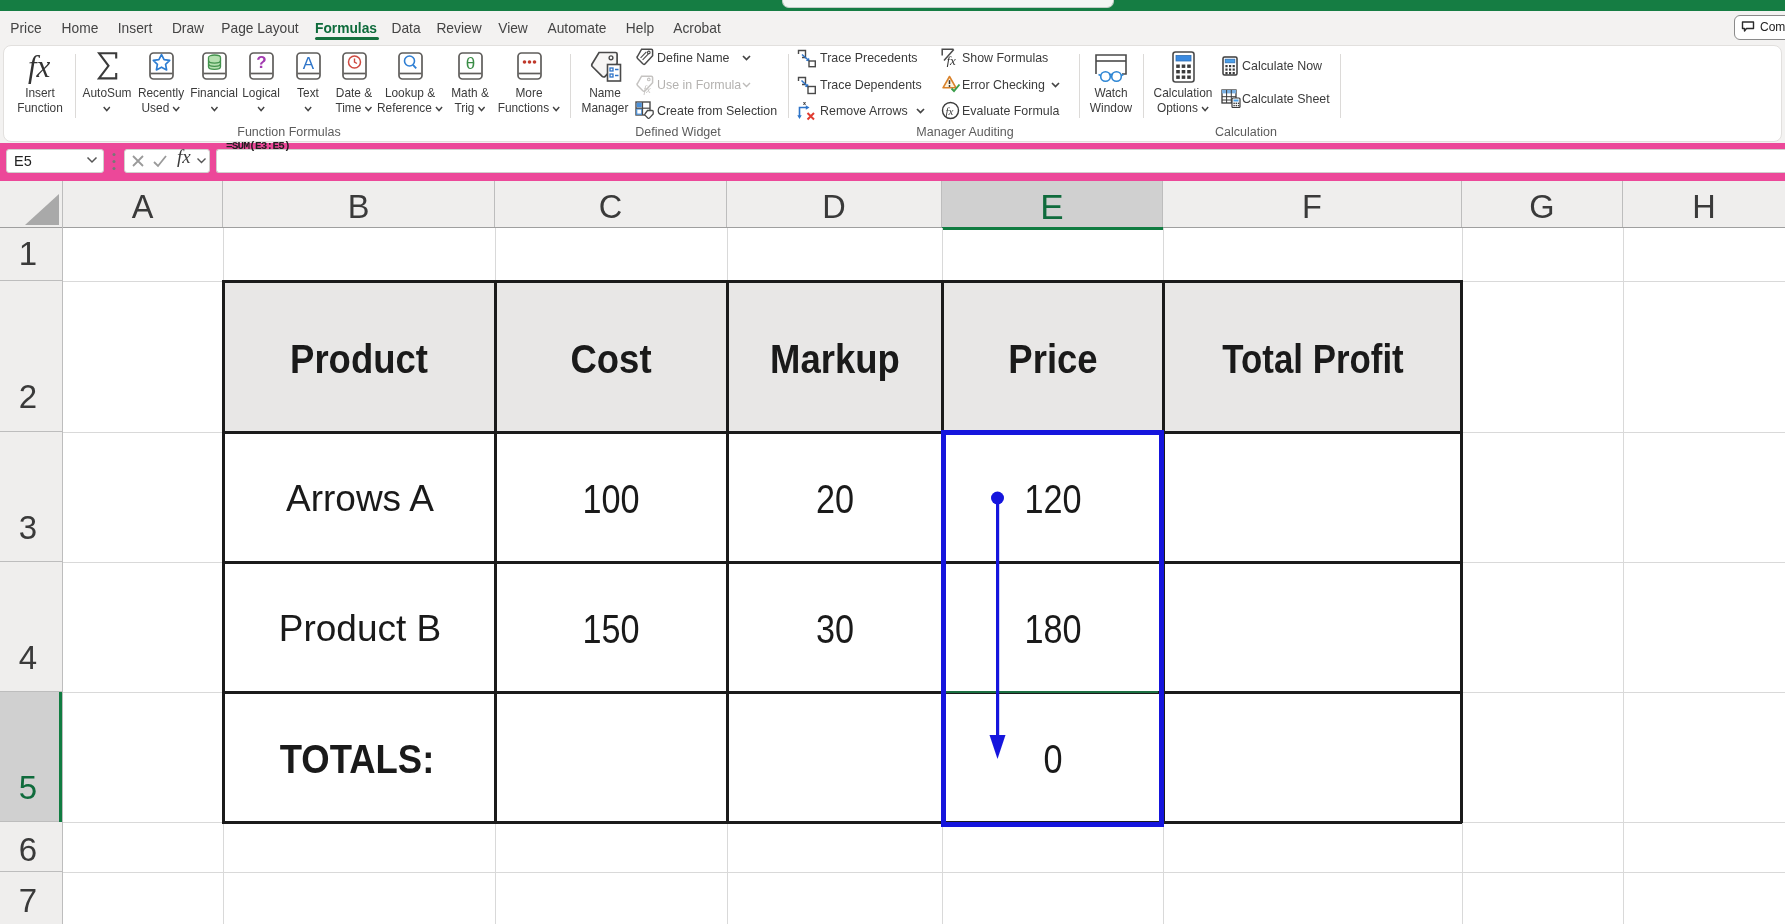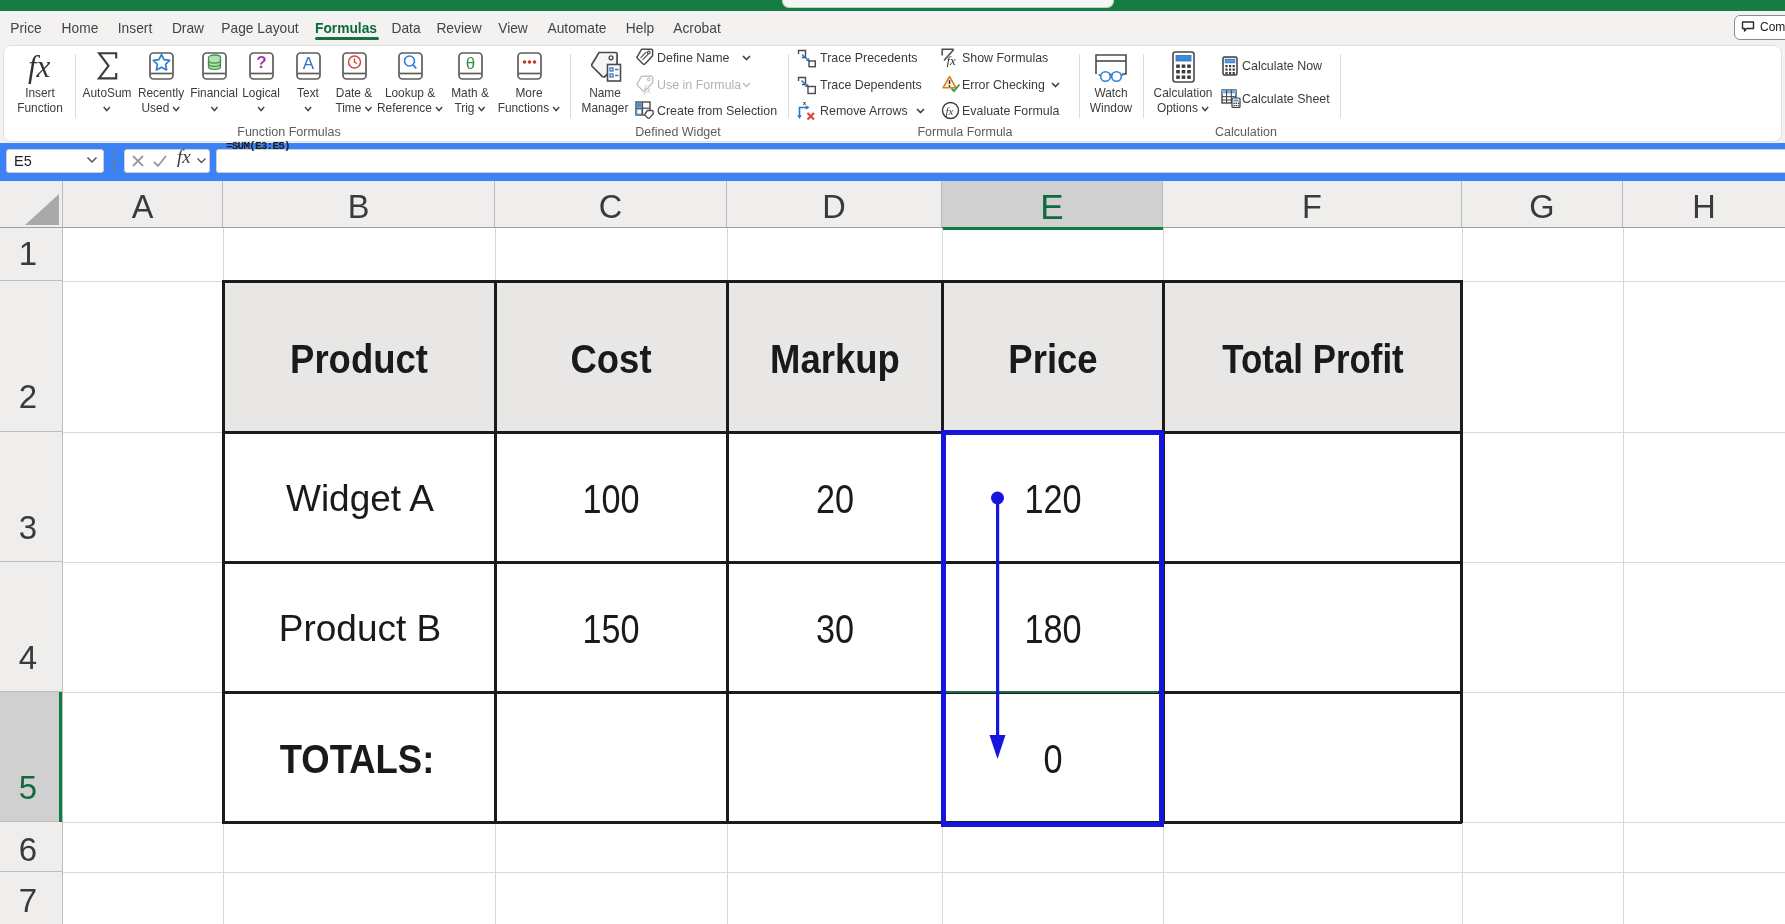--- a/index.html
+++ b/index.html
@@ -17,21 +17,21 @@
   #commentsbtn { left:1734px; top:15px; width:90px; height:25px; background:#fff; border:1px solid #8a8a8a; border-radius:6px; font-size:12px; color:#222; line-height:23px; padding-left:6px; }
   
   #ribbon { left:3px; top:45px; width:1779px; height:97px; background:#fff; border:1px solid #e2e0de; border-radius:8px; }
   .gsep { position:absolute; top:7px; width:1px; height:112px; background:#dcdad8; }
   .glabel { position:absolute; top:80px; transform:translateX(-50%); font-size:12.5px; color:#5c5c5c; white-space:nowrap; }
   .rlabel { position:absolute; transform:translateX(-50%) scaleX(0.88); font-size:13.5px; color:#3b3b3b; white-space:nowrap; text-align:center; line-height:15px; }
   .rsmall { position:absolute; font-size:13.5px; color:#3b3b3b; white-space:nowrap; transform-origin:left center; transform:scaleX(0.92); }
   .gray { color:#b4b2b0; }
   .chev { position:absolute; }
   
-  #fbar { left:0; top:143px; width:1785px; height:47px; background:#3b82f6; border-bottom:1px solid #d8d6d4; }
+  #fbar { left:0; top:143px; width:1785px; height:47px; background:#ec4899; border-bottom:1px solid #d8d6d4; }
   #namebox { left:6px; top:6px; width:98px; height:24px; background:#fff; border:1px solid #d1cfcd; border-radius:3px; font-size:14.5px; color:#222; padding-left:7px; line-height:22px; }
   #fxbox { left:124px; top:6px; width:86px; height:24px; background:#fff; border:1px solid #d1cfcd; border-radius:3px; }
   #finput { left:216px; top:6px; width:1569px; height:24px; background:#fff; border:1px solid #d1cfcd; border-radius:3px 0 0 3px; border-right:none; }
   #ftext { left:226px; top:134px; font-family:"Liberation Mono", monospace; font-size:11px; letter-spacing:-0.8px; color:#1f1f1f; line-height:24px;font-weight:bold; }
   
   #gridwrap { left:0; top:181px; width:1785px; height:743px; background:#fff; }
   .colhead { position:absolute; top:0; height:47px; background:#efeeed; color:#3a3a3a; font-size:32.5px; display:flex; align-items:center; justify-content:center; border-right:1px solid #bdbdbd; padding-top:5px; }
   .rowhead { position:absolute; left:0; width:62px; background:#efeeed; color:#3a3a3a; font-size:31px; border-bottom:1px solid #bdbdbd; }
   .rownum { position:absolute; width:56px; text-align:center; transform:translateY(-50%); left:0; font-size:33px; color:#3a3a3a; line-height:33px; }
   .gvl { position:absolute; width:1px; background:#d9d9d9; }
@@ -67,21 +67,21 @@
   <div class="abs" id="ribbon"></div>
   <div class="abs" id="ribboncontent" style="left:0;top:45px;width:1785px;height:97px;">
     <div class="gsep" style="left:75px;top:9px;height:64px;"></div>
     <div class="gsep" style="left:570px;top:9px;height:64px;"></div>
     <div class="gsep" style="left:788px;top:9px;height:64px;"></div>
     <div class="gsep" style="left:1079px;top:9px;height:64px;"></div>
     <div class="gsep" style="left:1143px;top:9px;height:64px;"></div>
     <div class="gsep" style="left:1340px;top:9px;height:64px;"></div>
     <div class="glabel" style="left:289px;">Function Formulas</div>
     <div class="glabel" style="left:678px;">Defined Widget</div>
-    <div class="glabel" style="left:965px;">Formula Formula</div>
+    <div class="glabel" style="left:965px;">Manager Auditing</div>
     <div class="glabel" style="left:1246px;">Calculation</div>
 
     <div class="abs" style="left:28px;top:4px;width:60px;height:40px;font-family:'Liberation Serif',serif;font-style:italic;font-size:31px;color:#333;">fx</div>
     <div class="rlabel" style="left:40px;top:40px;">Insert<br>Function</div>
 
     <svg class="abs" style="left:97px;top:7px;" width="21" height="28" viewBox="0 0 21 28">
       <path d="M19.2 6.5 L19.2 1.2 L2 1.2 L11.5 13.8 L2 26.4 L19.2 26.4 L19.2 21.1" fill="none" stroke="#3b3b3b" stroke-width="2.1"></path>
     </svg>
     <div class="rlabel" style="left:107px;top:40px;">AutoSum<br><svg width="9" height="6">
         <path d="M1 1 L4.5 4.5 L8 1" stroke="#444" stroke-width="1.7" fill="none"></path>
@@ -414,21 +414,21 @@
     <div class="tline" style="left:222px;top:380px;width:1240px;height:2.5px;"></div>
     <div class="tline" style="left:222px;top:510px;width:1240px;height:2.5px;"></div>
     <div class="tline" style="left:222px;top:640px;width:1240px;height:2.5px;"></div>
 
     <div class="htext" style="left:359px;top:178px;">Product</div>
     <div class="htext" style="left:611px;top:178px;">Cost</div>
     <div class="htext" style="left:835px;top:178px;">Markup</div>
     <div class="htext" style="left:1053px;top:178px;">Price</div>
     <div class="htext" style="left:1313px;top:178px;transform:translate(-50%,-50%) scaleX(0.85);">Total Profit</div>
 
-    <div class="celltext" style="left:360px;top:318px;">Widget A</div>
+    <div class="celltext" style="left:360px;top:318px;">Arrows A</div>
     <div class="celltext" style="left:611px;top:318px;font-size:40px;transform:translate(-50%,-50%) scaleX(0.855);">100</div>
     <div class="celltext" style="left:835px;top:318px;font-size:40px;transform:translate(-50%,-50%) scaleX(0.855);">20</div>
     <div class="celltext" style="left:1053px;top:318px;font-size:40px;transform:translate(-50%,-50%) scaleX(0.855);">120</div>
     <div class="celltext" style="left:360px;top:448px;">Product B</div>
     <div class="celltext" style="left:611px;top:448px;font-size:40px;transform:translate(-50%,-50%) scaleX(0.855);">150</div>
     <div class="celltext" style="left:835px;top:448px;font-size:40px;transform:translate(-50%,-50%) scaleX(0.855);">30</div>
     <div class="celltext" style="left:1053px;top:448px;font-size:40px;transform:translate(-50%,-50%) scaleX(0.855);">180</div>
     <div class="celltext" style="left:357px;top:578px;font-size:41px;font-weight:bold;transform:translate(-50%,-50%) scaleX(0.89);">TOTALS:</div>
     <div class="celltext" style="left:1053px;top:578px;font-size:40px;transform:translate(-50%,-50%) scaleX(0.855);">0</div>
 

